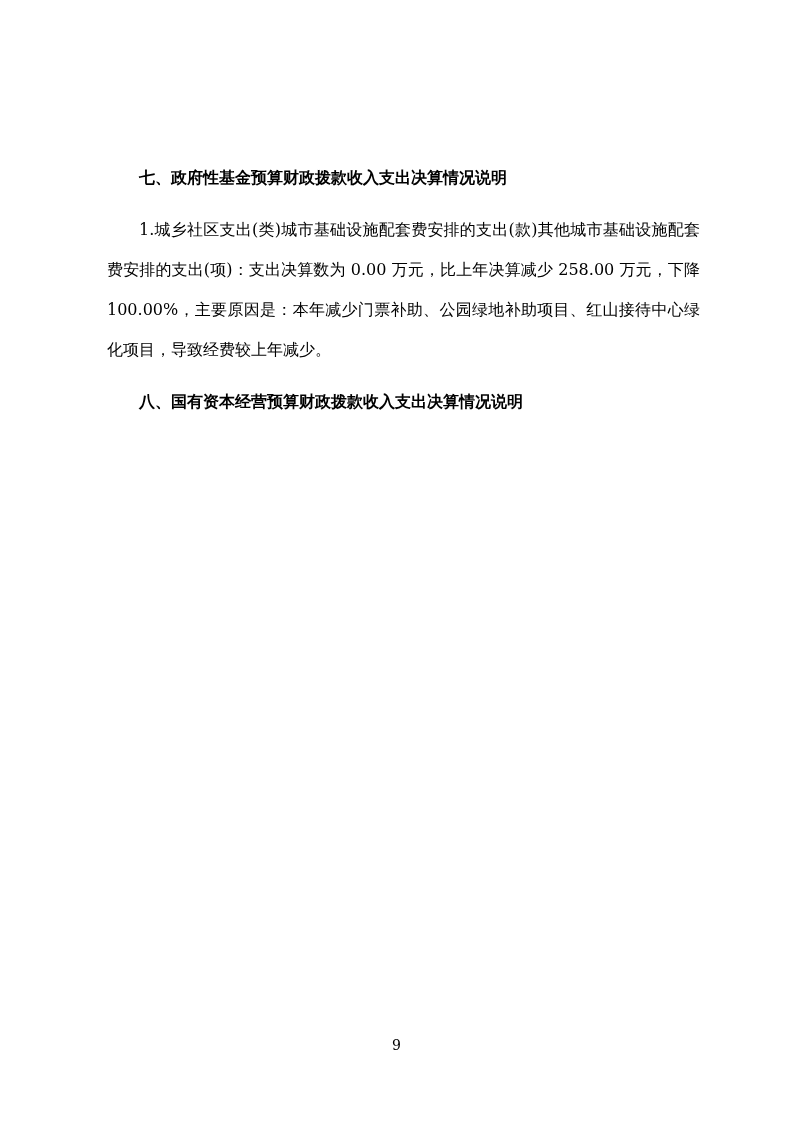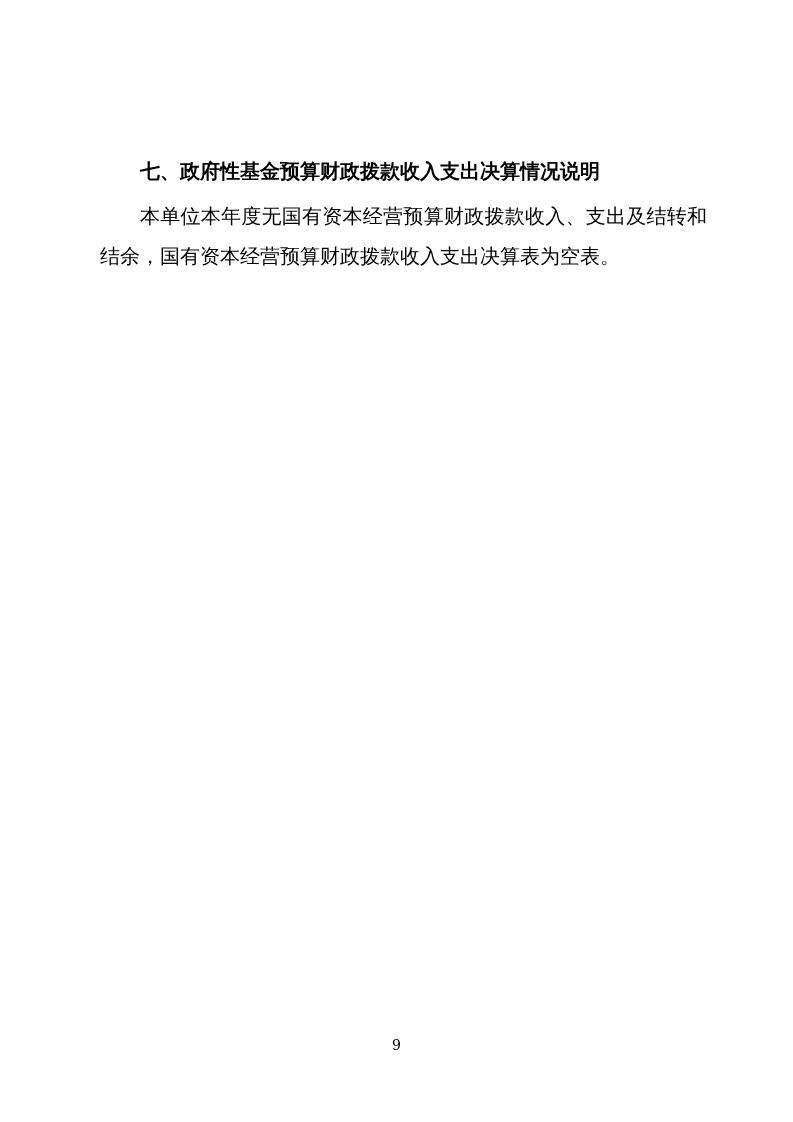--- a/index.html
+++ b/index.html
@@ -15,23 +15,23 @@
     overflow: hidden;
     color: #000000;
   }
   .content {
     position: absolute;
     left: 95px;
     top: 146px;
     width: 617px;
   }
   .para {
-    margin: 5px;
+    margin: 12px;
     font-family: "DejaVu Serif", "Liberation Serif", serif;
-    font-size: 20px;
+    font-size: 16px;
     line-height: 40px;
     text-align: justify;
     text-justify: inter-ideograph;
     text-indent: 2em;
     color: #000000;
   }
   .para .run {
     font-weight: 400;
   }
   .para .run.b {
@@ -61,21 +61,22 @@
 <body>
 
 <div class="page">
   <div class="content">
 
     <p class="para heading"><span class="run b">七、政府性基金预算财政拨款收入支出决算情况说明</span></p>
 
 
 
 
+    <p class="para"><span class="run">1.城乡社区支出(类)城市基础设施配套费安排的支出(款)其他城市基础设施配套费安排的支出(项)：支出决算数为 0.00 万元，比上年决算减少 258.00 万元，下降 100.00%，主要原因是：本年减少门票补助、公园绿地补助项目、红山接待中心绿化项目，导致经费较上年减少。</span></p>
 
+    <p class="para heading"><span class="run b">八、国有资本经营预算财政拨款收入支出决算情况说明</span></p>
 
-    <p class="para"><span class="run">本单位本年度无国有资本经营预算财政拨款收入、支出及结转和结余，国有资本经营预算财政拨款收入支出决算表为空表。</span></p>
 
 
   </div>
 
   <div class="page-number">9</div>
 </div>
 
 </body></html>

